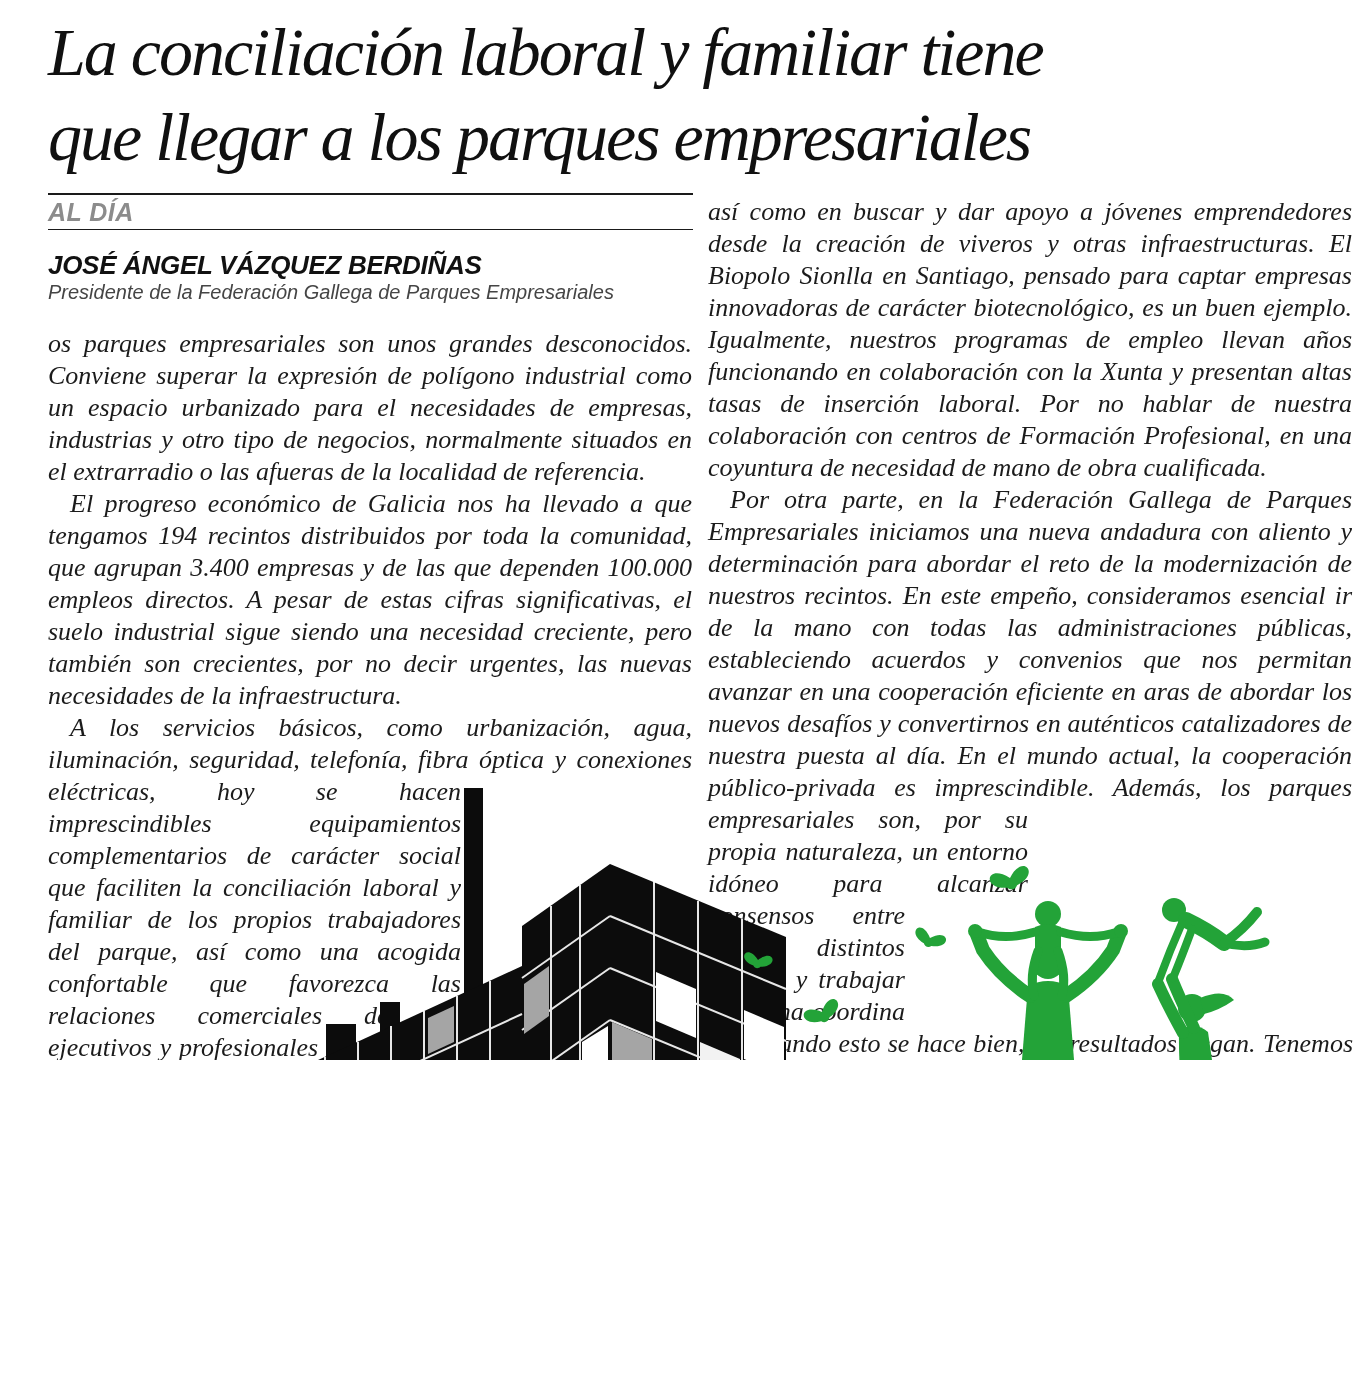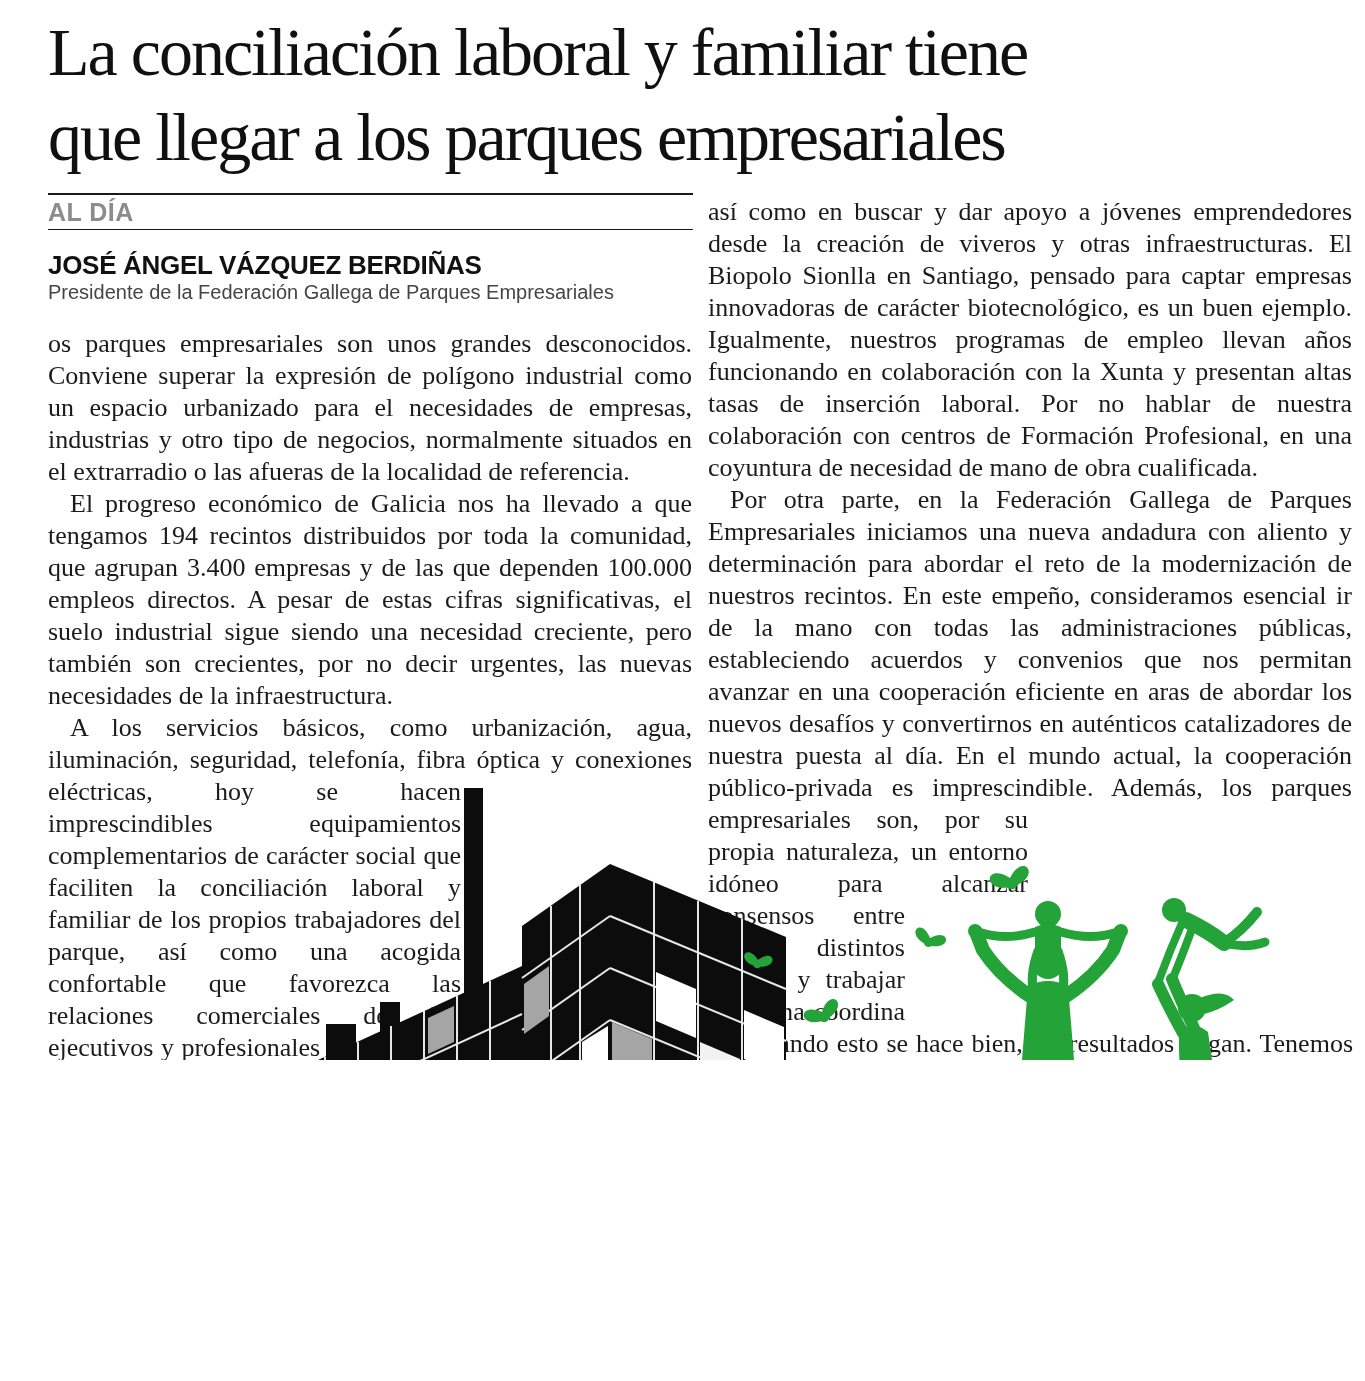--- a/index.html
+++ b/index.html
@@ -11,20 +11,21 @@
   }
   *{margin:0;padding:0;box-sizing:border-box;}
   html,body{background:#fff;}
   .page{
     position:relative;
     width:1365px;height:1060px;
     background:#ffffff;
     overflow:hidden;
     font-family:"Liberation Serif", serif;
     color:var(--ink);
+    font-style:italic;
   }
   .title{
     position:absolute;left:48px;top:10px;width:1280px;
     font-family:"Liberation Serif", serif;
     font-weight:400;
     font-size:68px;line-height:85px;
     letter-spacing:-2px;
     color:#101010;
   }
   .leftcol{

